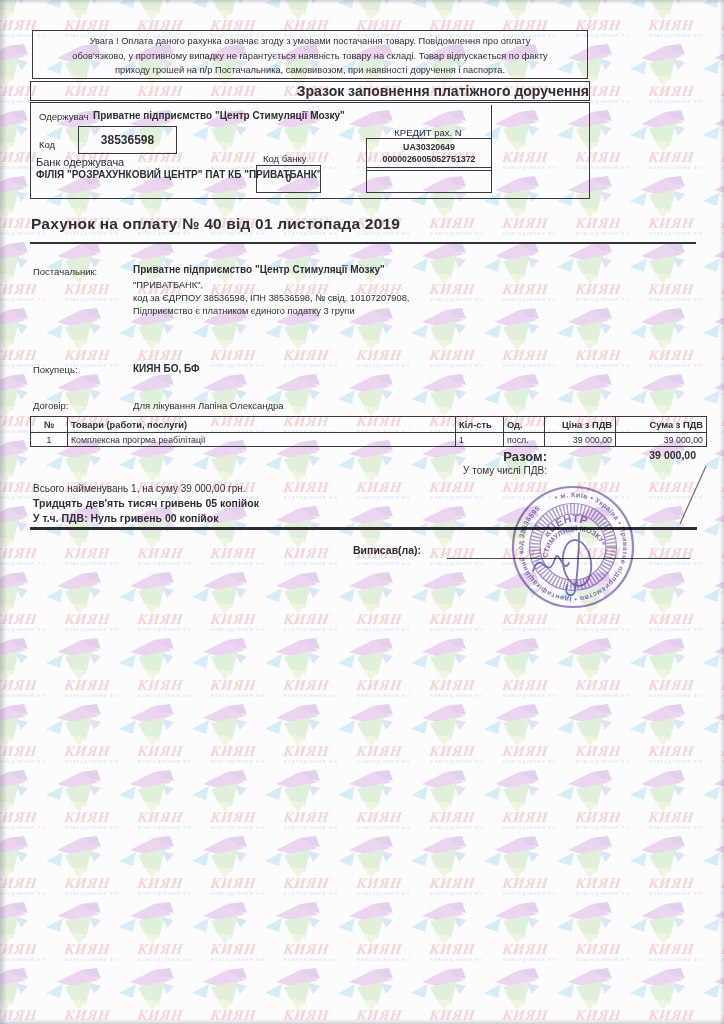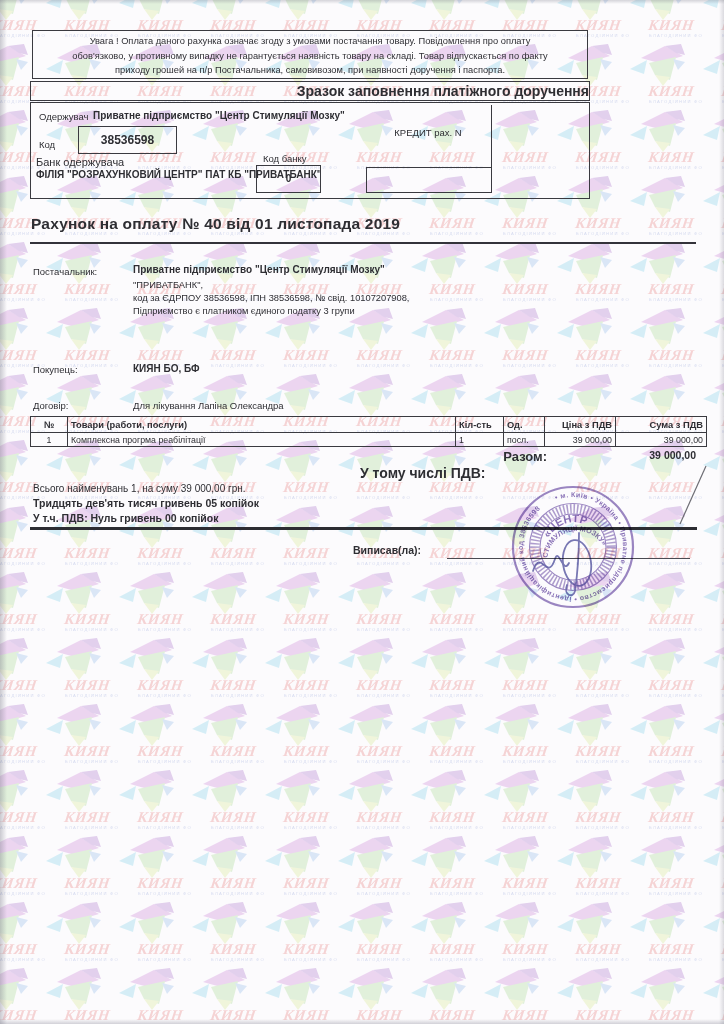--- a/index.html
+++ b/index.html
@@ -55,21 +55,21 @@
   table.items td{border:1px solid #3a3a40;height:13px;padding:0 3px;}
   .c-num{width:30px;text-align:center;}
   .c-name{width:381px;text-align:left;}
   .c-qty{width:41px;text-align:left;}
   .c-unit{width:34px;text-align:left;}
   .c-price{width:64px;text-align:right;}
   .c-sum{width:84px;text-align:right;}
 
   .razom-label{position:absolute;left:430px;top:449px;width:117px;text-align:right;font-weight:bold;font-size:13px;}
   .razom-value{position:absolute;left:561px;top:449px;width:135px;text-align:right;font-weight:bold;font-size:10.5px;}
-  .vat-label{position:absolute;left:360px;top:465px;width:187px;font-weight:bold;font-size:14px;}
+  .vat-label{position:absolute;left:360px;top:465px;width:187px;text-align:right;font-weight:normal;font-size:10px;}
 
   .sum-line1{position:absolute;left:33px;top:483px;font-size:10px;}
   .sum-line2{position:absolute;left:33px;top:497px;font-size:10.5px;font-weight:bold;}
   .sum-line3{position:absolute;left:33px;top:512px;font-size:10.5px;font-weight:bold;}
 
   .issued-label{position:absolute;left:353px;top:544px;font-weight:bold;font-size:10.5px;}
   .sig-line{position:absolute;left:447px;top:558px;width:243px;height:1.2px;background:#4a4a52;}
 
   .stamp{position:absolute;left:507px;top:481px;z-index:2;mix-blend-mode:multiply;opacity:.88;}
   .pen{position:absolute;left:670px;top:458px;z-index:2;opacity:.8;}
@@ -119,20 +119,24 @@
     <div class="sample-box">
       <span class="sb s-receiver-label">Одержувач</span>
       <span class="sb s-receiver-value">Приватне підприємство  "Центр Стимуляції Мозку"</span>
       <span class="sb s-code-label">Код</span>
       <span class="sb s-code-box">38536598</span>
       <span class="sb s-bank-label">Банк одержувача</span>
       <span class="sb s-bank-name">ФІЛІЯ "РОЗРАХУНКОВИЙ ЦЕНТР" ПАТ КБ "ПРИВАТБАНК"</span>
       <span class="sb s-bankcode-label">Код банку</span>
       <span class="sb s-bankcode-box">0</span>
       <span class="sb s-credit-label">КРЕДИТ рах. N</span>
+      <span class="sb s-credit-box">
+        <span>UA30320649</span><br>
+        <span>0000026005052751372</span>
+      </span>
       <span class="sb s-credit-empty"></span>
       <span class="sb s-vline"></span>
     </div>
 
     <div class="invoice-title">Рахунок на оплату № 40 від 01 листопада 2019</div>
     <div class="rule1"></div>
 
     <span class="lbl" style="left:33px;top:266px;">Постачальник:</span>
     <span class="supplier-name">Приватне підприємство  "Центр Стимуляції Мозку"</span>
     <div class="supplier-details">

